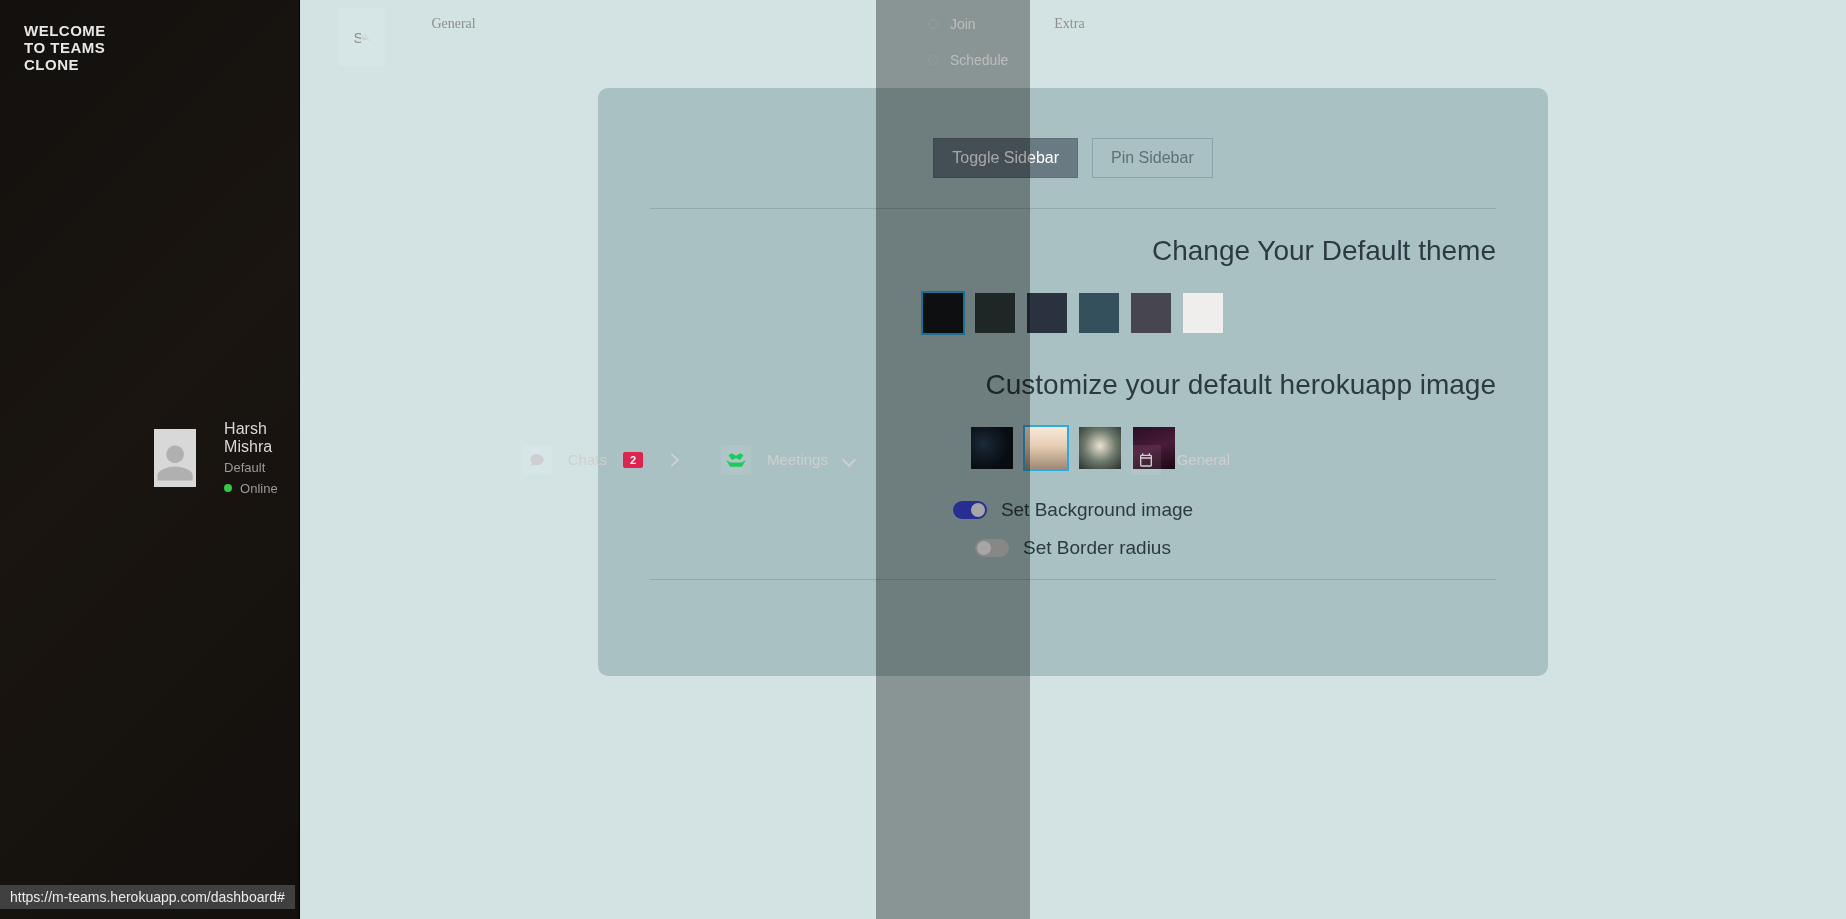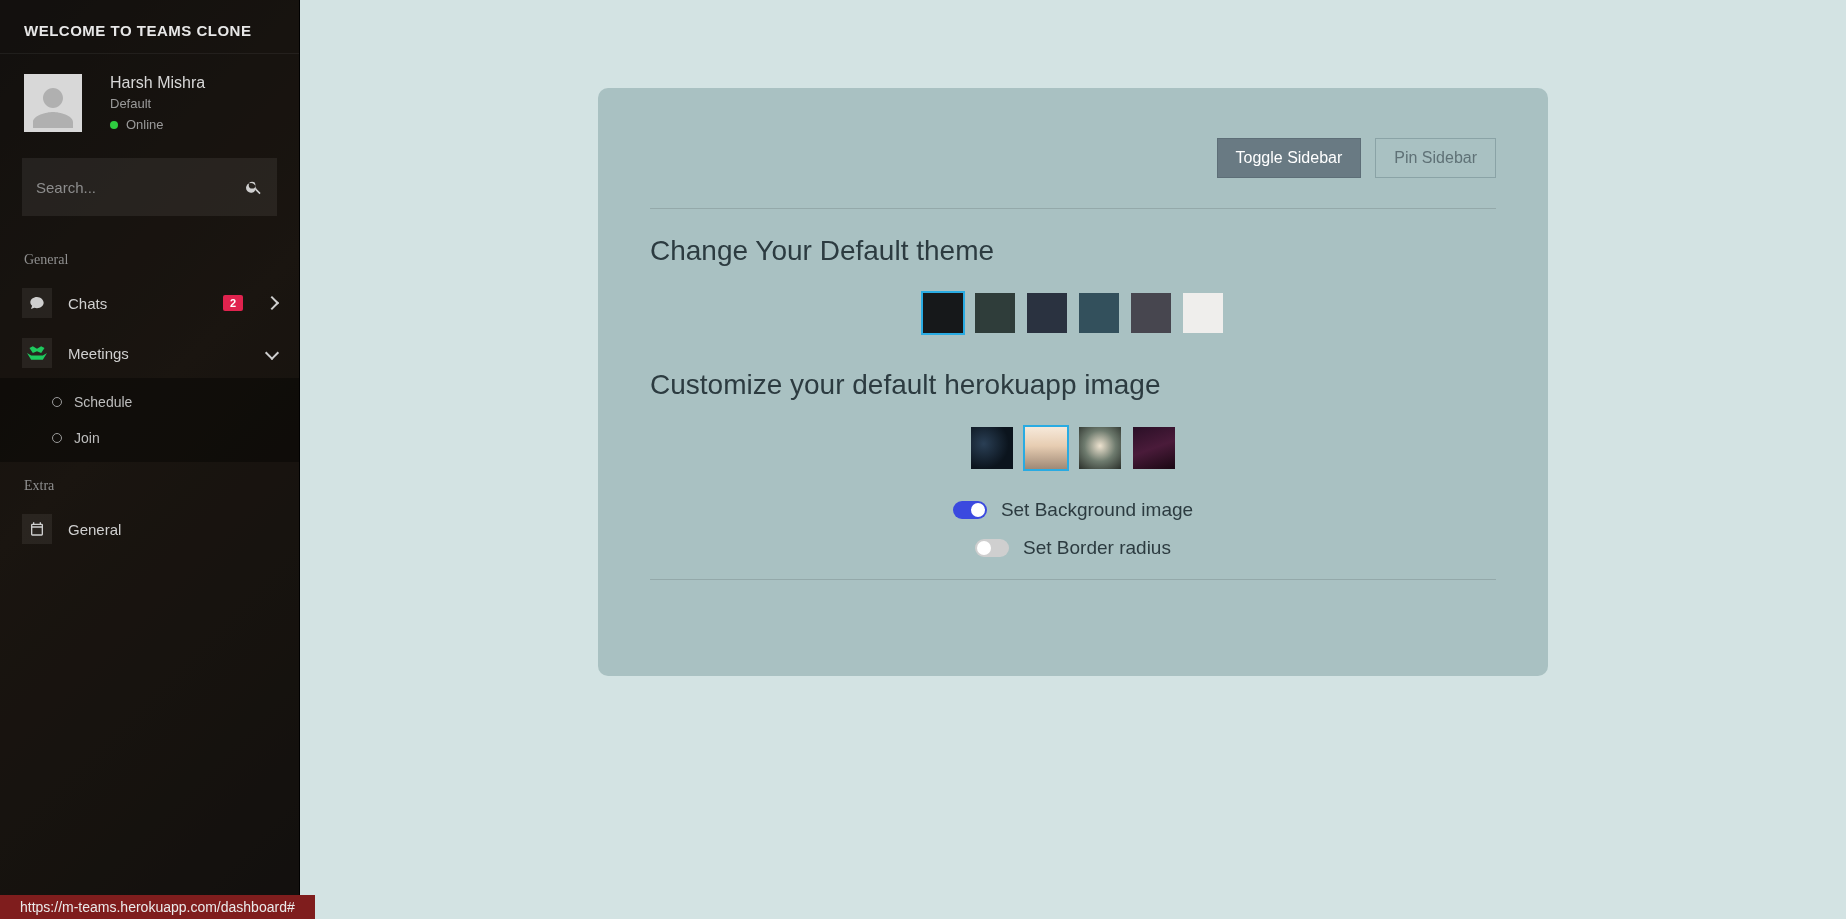--- a/index.html
+++ b/index.html
@@ -13,21 +13,21 @@
   
   .sidebar {
     position: absolute;
     top: 0; left: 0;
     width: 300px;
     height: 100%;
     background: #1e1a19;
     color: #c9c9c9;
     z-index: 10;
     display: flex;
-    flex-direction: column;
+    flex-direction: row;
     border-right: 1px solid #000;
   }
   .sidebar-overlay {
     position: absolute;
     inset: 0;
     background: rgba(0,0,0,0.55);
     pointer-events: none;
     z-index: 1;
   }
   .sidebar-bg {
@@ -136,30 +136,30 @@
     left:300px; right:0; top:0; bottom:0;
     display:flex; align-items:flex-start; justify-content:center;
     padding-top:88px;
   }
   .card {
     width: 950px;
     background:#a9c1c2;
     border-radius:10px;
     padding: 50px 52px 70px 52px;
   }
-  .btn-row { display:flex; justify-content:flex-end; gap:14px; margin-bottom:30px;}
+  .btn-row { display:flex; justify-content:center; gap:14px; margin-bottom:30px;}
   .btn {
     padding:10px 18px; font-size:16px; cursor:pointer;
     border:1px solid transparent;
   }
   .btn.primary { background:#697a83; color:#fff; border-color:#5d6e77;}
   .btn.outline { background:transparent; color:#5f7176; border:1px solid #8aa3a6;}
   .hr { height:1px; background: rgba(0,0,0,0.12); margin: 0 0 26px 0;}
 
-  .h2 { text-align:left; font-size:28px; color:#2c3b40; font-weight:400; margin-bottom:26px;margin-top:18px;}
+  .h2 { text-align:right; font-size:28px; color:#2c3b40; font-weight:400; margin-bottom:26px;margin-top:18px;}
   .swatches { display:flex; justify-content:center; gap:12px; margin-bottom:36px;}
   .swatch { width:40px; height:40px; cursor:pointer; }
   .swatch.selected { outline:2px solid #29abe2; outline-offset:0;}
 
   .thumbs { display:flex; justify-content:center; gap:12px; margin-bottom:30px;}
   .thumb {
     width:42px; height:42px; cursor:pointer;
     background-size:cover; background-position:center;
   }
   .thumb.selected { outline:2px solid #29abe2; }
@@ -173,23 +173,23 @@
   .switch .knob {
     position:absolute; top:2px; left:2px;
     width:14px; height:14px; border-radius:50%; background:#fff;
     transition:left .15s;
   }
   .switch.on { background:#3b49df; }
   .switch.on .knob { left:18px; }
 
   
   .status-url {
-    position:absolute; left:0; bottom:0;
-    background:#7f1d1d; color:#eaeaea;
-    font-size:14px; padding:4px 20px;
+    position:absolute; left:0; bottom:10px;
+    background:#404040; color:#eaeaea;
+    font-size:14px; padding:4px 10px;
     z-index:50;
     font-family: Arial, Helvetica, sans-serif;
   }
 
   
   .bg1{ background: radial-gradient(circle at 30% 40%, #2a3f55 0%, #0b141d 65%);}          
   .bg2{ background: linear-gradient(180deg,#f6e9da 0%, #e7cdb2 45%, #9f8976 100%);}        
   .bg3{ background: radial-gradient(circle at 50% 45%, #ede2cf 0%, #6e7b6e 50%, #2a2f2a 100%);}
   .bg4{ background: linear-gradient(160deg,#2a0f26 0%, #4a1b3a 50%, #1a0813 100%);}        
 </style>
@@ -248,25 +248,25 @@
           <path d="M3 2l4-2 5 3 5-3 4 2-4 6-5-2-5 2zM0 8l5 8h14l5-8-5 3H5z"></path>
         </svg>
       </span>
     <span class="label">Meetings</span>
     <span class="chev"></span>
   </div>
 
   <div class="subnav">
     <div class="subnav-item">
       <span class="ring"></span>
-      <span>Schedule</span>
+      <span>Join</span>
     </div>
     <div class="subnav-item">
       <span class="ring"></span>
-      <span>Join</span>
+      <span>Schedule</span>
     </div>
   </div>
 
   <div class="section-label">Extra</div>
 
   <div class="nav-item">
     <span class="icon-box">
         <svg viewBox="0 0 24 24">
           <path d="M19 4h-1V2h-2v2H8V2H6v2H5a2 2 0 0 0-2 2v14a2 2 0 0 0 2 2h14a2 2 0 0 0 2-2V6a2 2 0 0 0-2-2zm0 16H5V10h14zM5 8V6h14v2z"></path>
         </svg>

